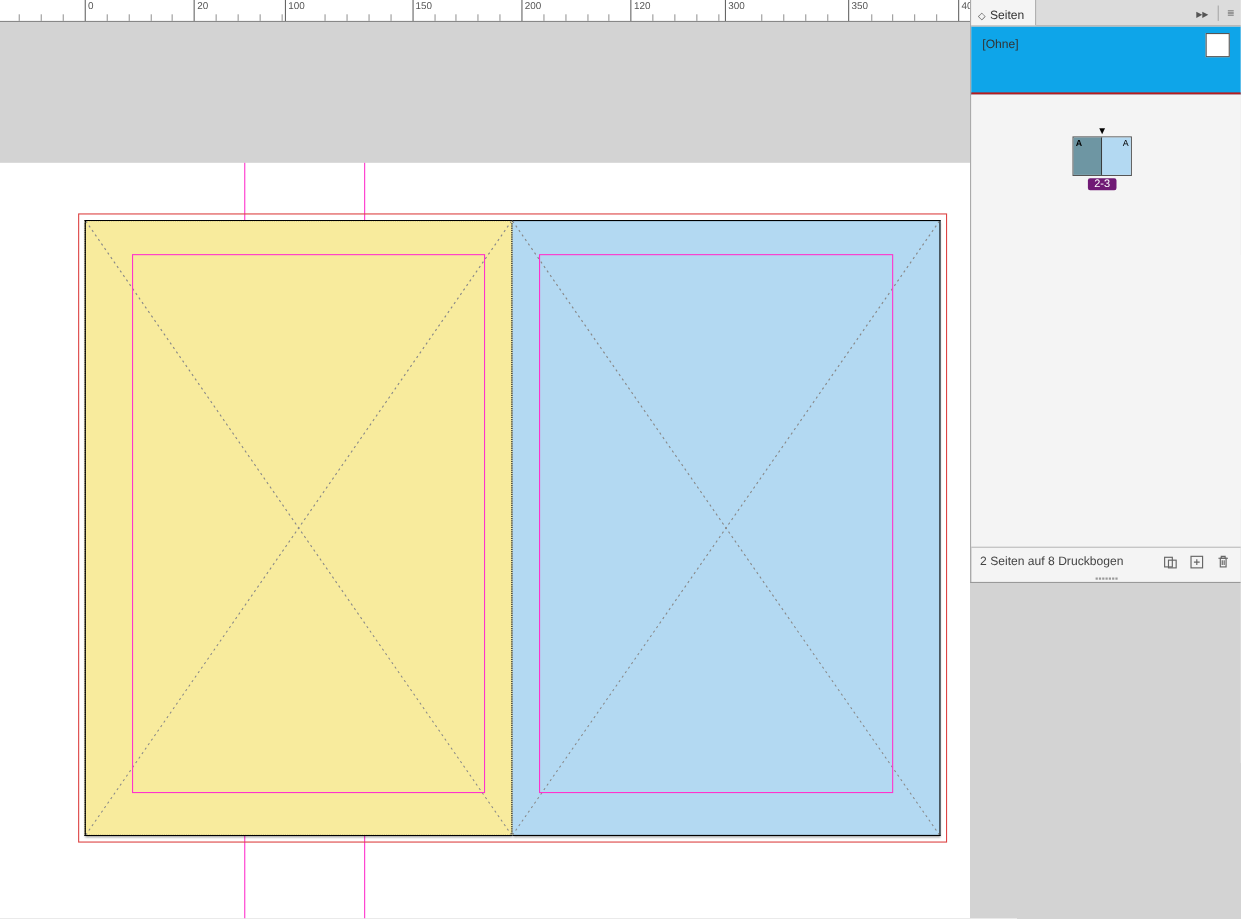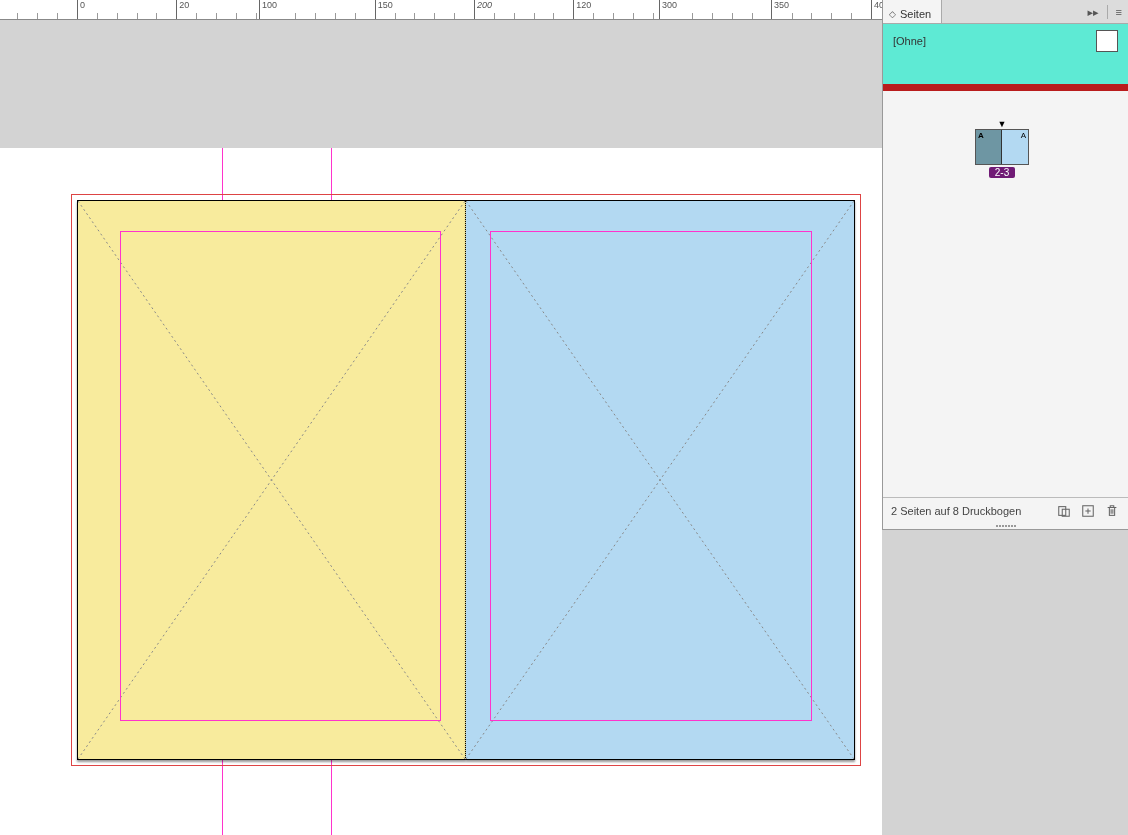--- a/index.html
+++ b/index.html
@@ -175,22 +175,22 @@
     gap: 8px;
     color: #555;
   }
   .panel-ctrls .sep {
     width: 1px; height: 14px; background: #aaa;
   }
   .panel-ctrls span { cursor: default; }
 
   
   .masters {
-    border-bottom: 7px solid #b91c1c;
-    background: #5eead4;
+    border-bottom: 2px solid #b91c1c;
+    background: #0ea5e9;
     padding: 4px 0 30px 0;
   }
   .master-row {
     display: flex;
     align-items: center;
     justify-content: space-between;
     padding: 2px 10px;
     height: 26px;
   }
   .master-row .label { font-size: 11px; }
@@ -307,21 +307,21 @@
     <div class="tick-major" style="left: 259px;">100</div>
     <div class="tick-minor" style="left: 295.35px;"></div>
     <div class="tick-minor" style="left: 315.2px;"></div>
     <div class="tick-minor" style="left: 335.05px;"></div>
     <div class="tick-minor" style="left: 354.9px;"></div>
     <div class="tick-major" style="left: 374.75px;">150</div>
     <div class="tick-minor" style="left: 394.6px;"></div>
     <div class="tick-minor" style="left: 414.45px;"></div>
     <div class="tick-minor" style="left: 434.3px;"></div>
     <div class="tick-minor" style="left: 454.15px;"></div>
-    <div class="tick-major" style="left: 474px; font-style: italic;">200</div>
+    <div class="tick-major" style="left: 474px;">200</div>
     <div class="tick-minor" style="left: 493.85px;"></div>
     <div class="tick-minor" style="left: 513.7px;"></div>
     <div class="tick-minor" style="left: 533.55px;"></div>
     <div class="tick-minor" style="left: 553.4px;"></div>
     <div class="tick-major" style="left: 573.25px;">120</div>
     <div class="tick-minor" style="left: 593.1px;"></div>
     <div class="tick-minor" style="left: 612.95px;"></div>
     <div class="tick-minor" style="left: 632.8px;"></div>
     <div class="tick-minor" style="left: 652.65px;"></div>
     <div class="tick-major" style="left: 659px;">300</div>

